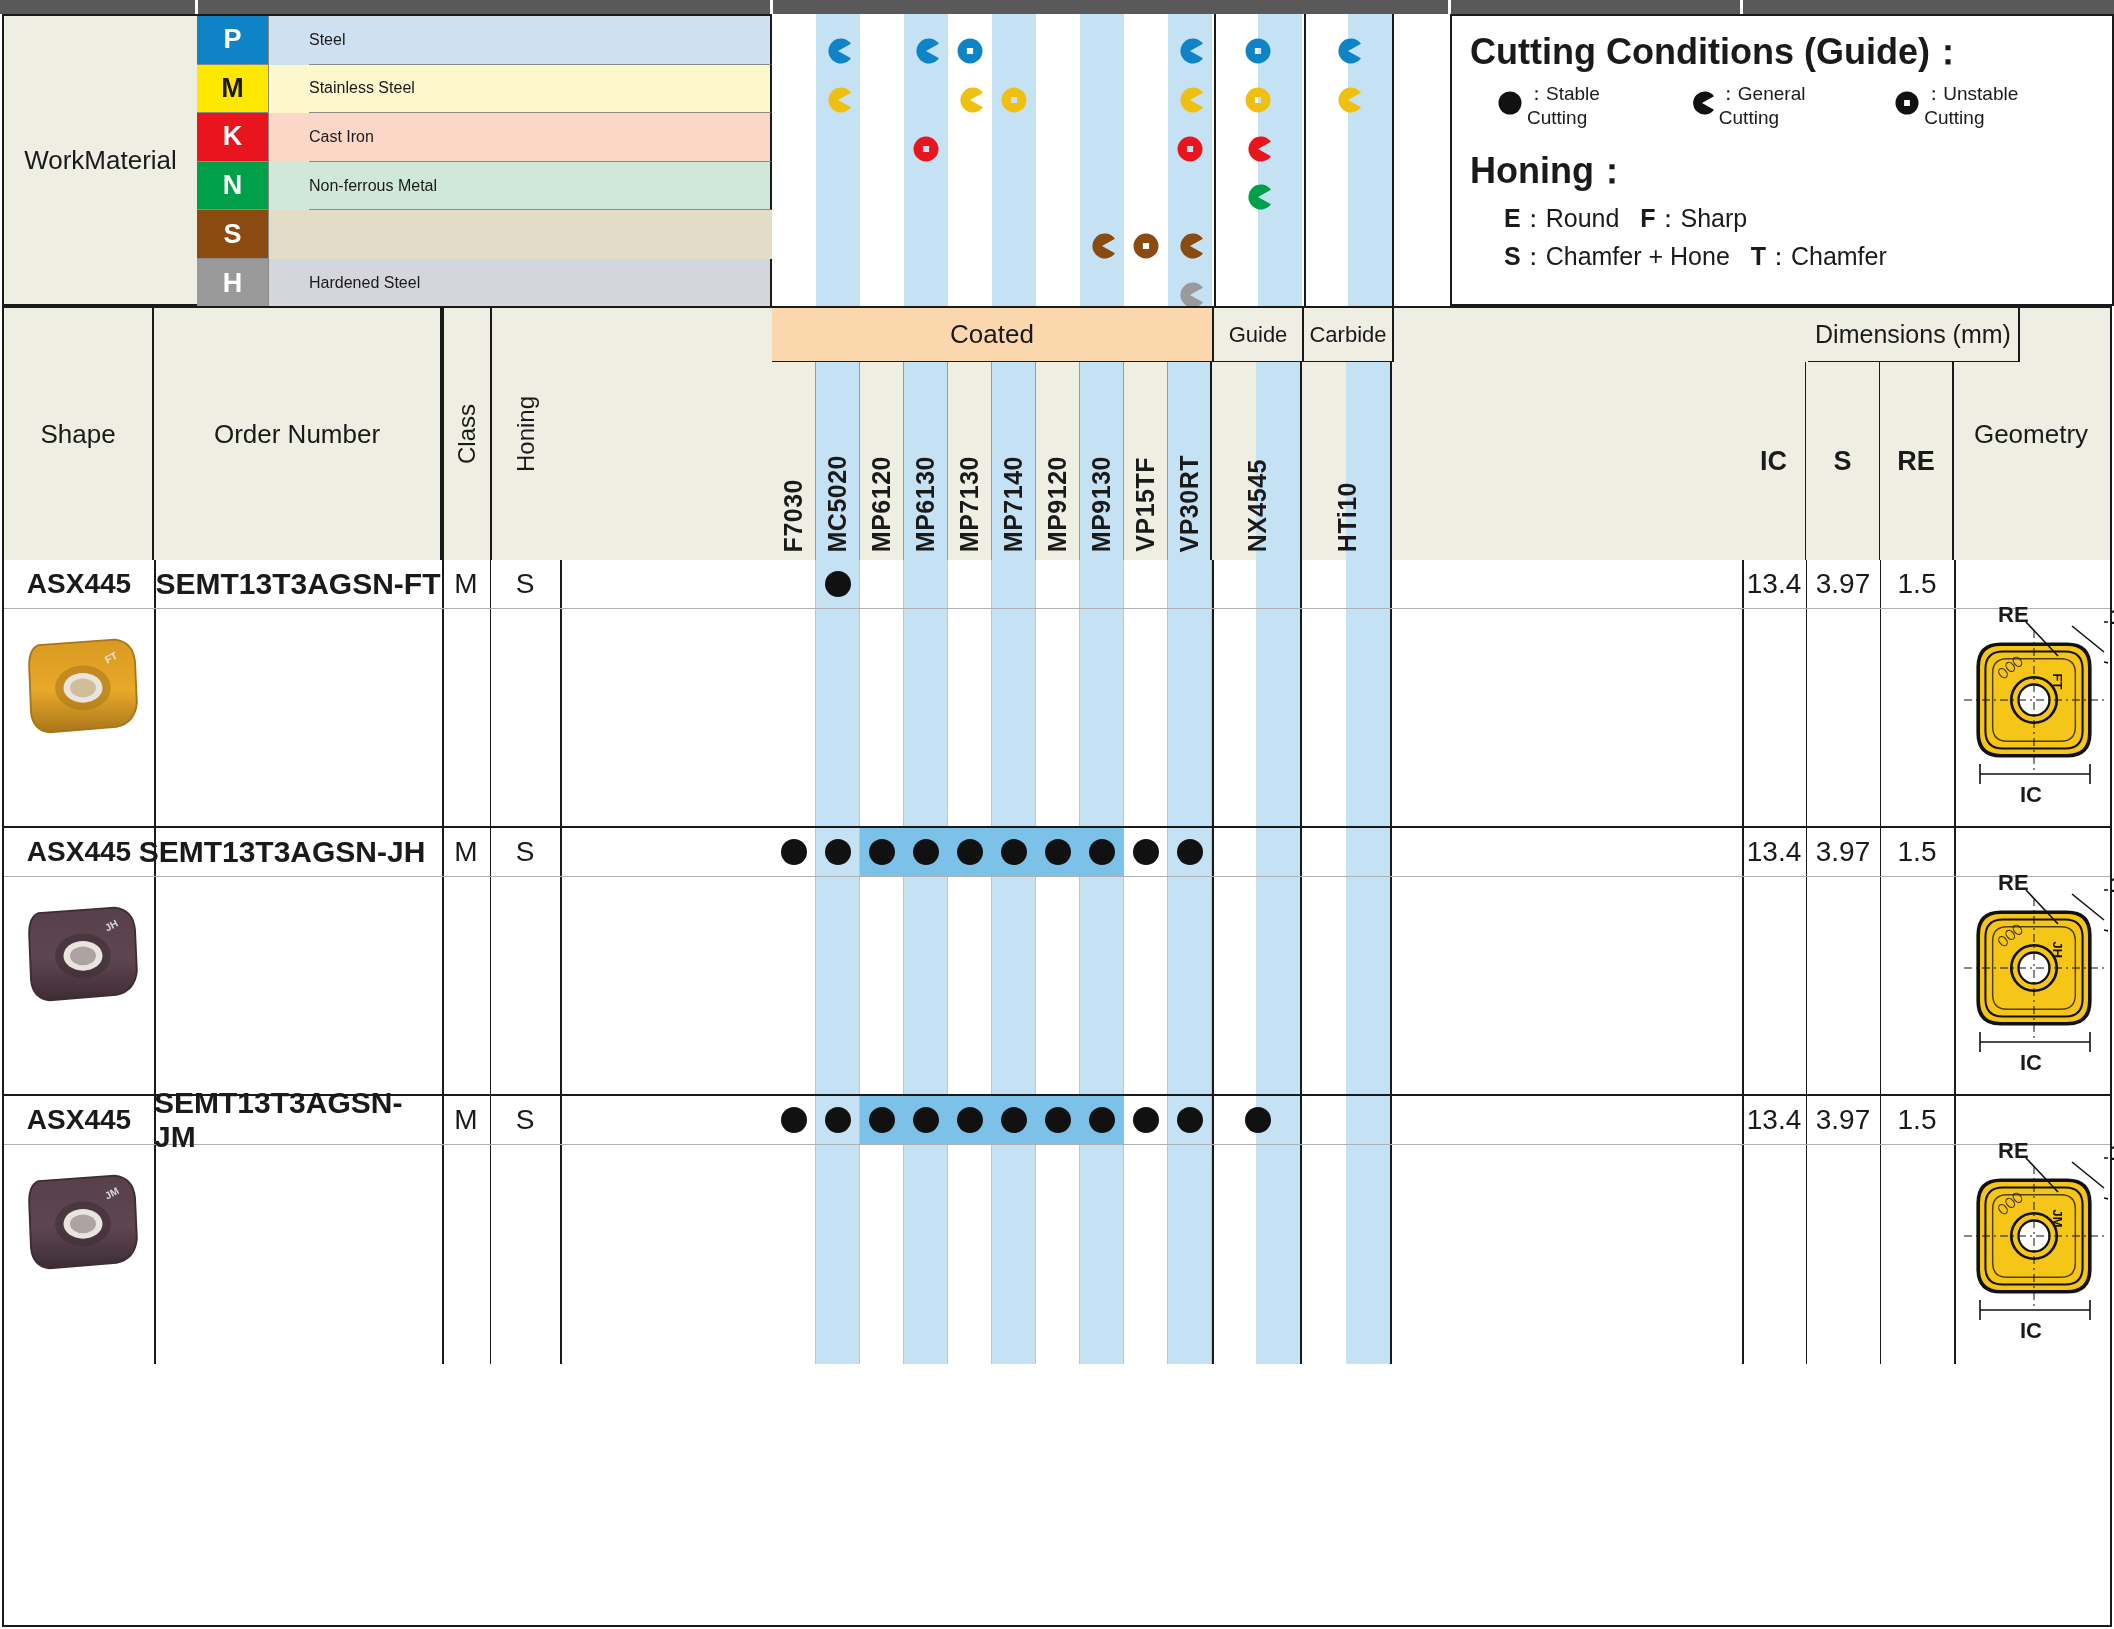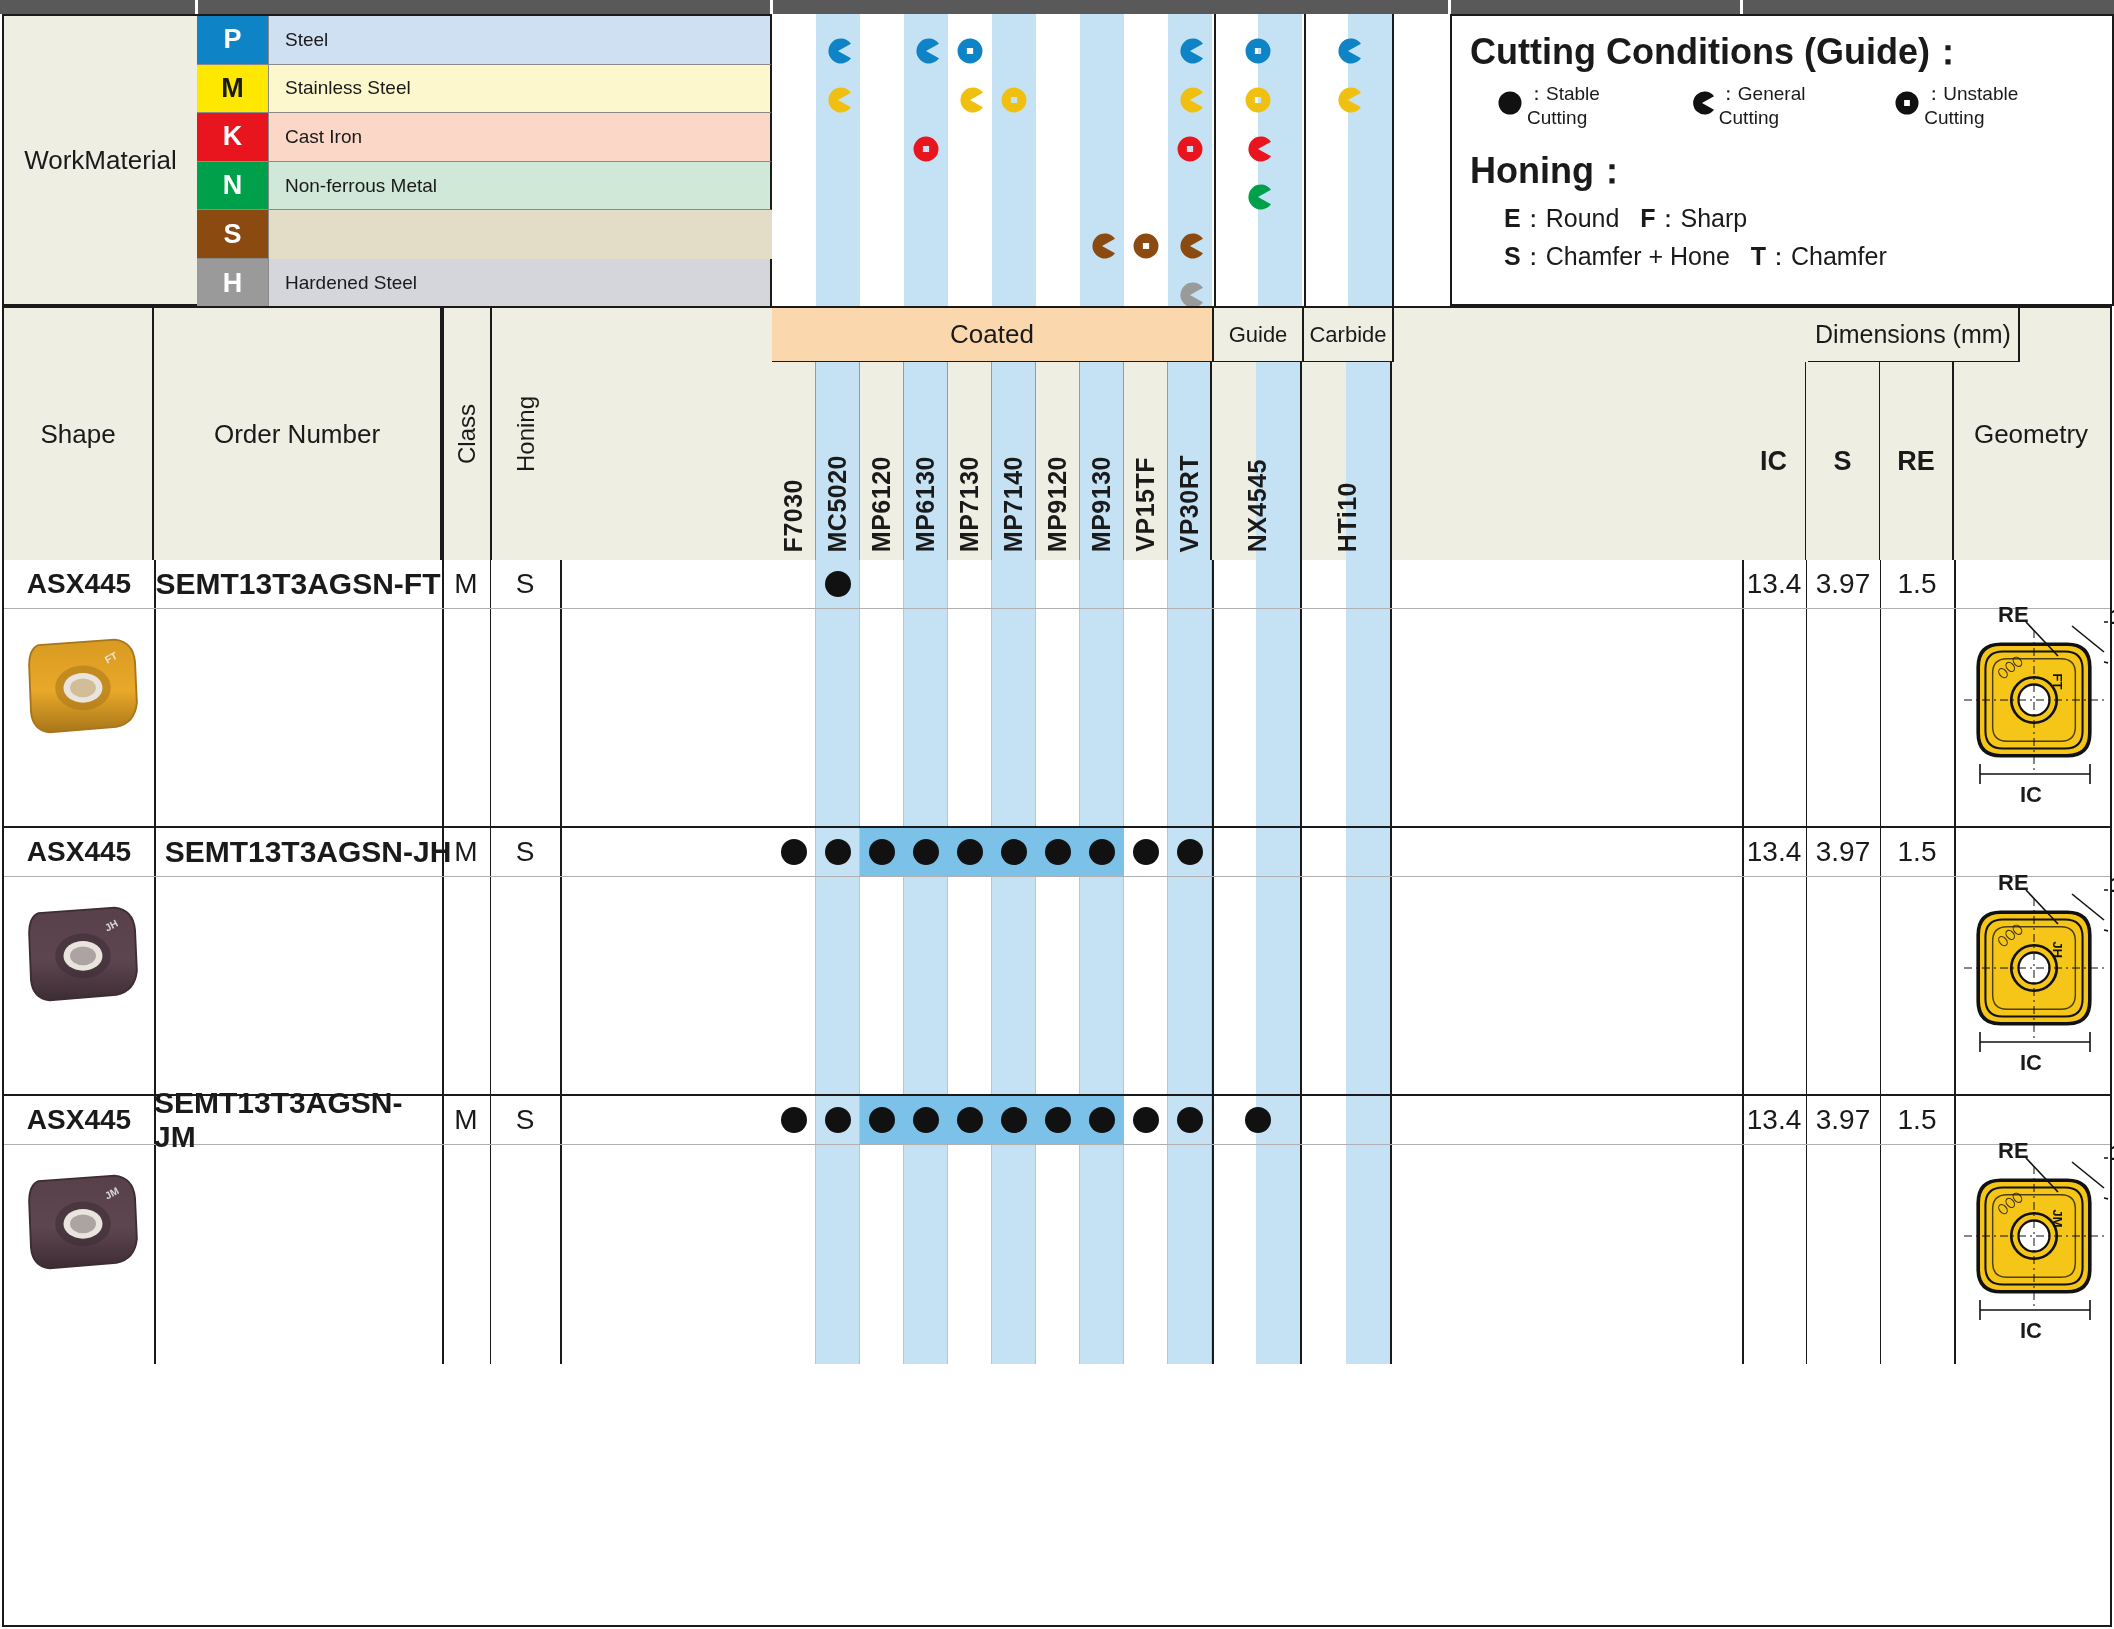--- a/index.html
+++ b/index.html
@@ -30,23 +30,24 @@
   .wm-rows{ position:absolute; left:195px; top:0; width:575px; height:292px;
             border-top:2px solid #1a1a1a; border-bottom:2px solid #1a1a1a; }
   .wm-row{ position:relative; height:48.6px; display:flex; }
   .wm-row:last-child{ height:49px; }
   .wm-key{
     width:72px; display:flex; align-items:center; justify-content:center;
     font-weight:bold; font-size:27px; color:#ffffff;
     border-right:1px solid #8a8a8a; border-bottom:1px solid #8a8a8a;
   }
   .wm-name{
-    flex:1; display:flex; align-items:center; padding-left:16px;
-    font-size:19px; border-bottom:1px solid #8a8a8a;
+    flex:1; display:flex; align-items:center; padding-left:0;
+    font-size:16px; border-bottom:1px solid #8a8a8a;
     border-right:2px solid #1a1a1a;
+    margin-left:40px;
   }
   .wm-row:last-child .wm-key, .wm-row:last-child .wm-name{ border-bottom:none; }
 
   
   .symgrid{ position:absolute; left:770px; top:0; width:678px; height:292px; }
   .symcol{ position:absolute; top:0; height:292px; }
   .symcol.alt{ background:#c5e2f5; }
 
   .mark{ position:absolute; width:26px; height:26px; }
 
@@ -443,21 +444,21 @@
               <div style="position: absolute; right: 0px; top: 0px; width: 44px; height: 268px; background: rgb(197, 226, 245);"></div>
             </div>
             <div style="position: absolute; left: 1738px; top: 0px; width: 2px; height: 268px; background: rgb(26, 26, 26);"></div>
             <div style="position: absolute; left: 1802px; top: 0px; width: 1px; height: 268px; background: rgb(26, 26, 26);"></div>
             <div style="position: absolute; left: 1876px; top: 0px; width: 1px; height: 268px; background: rgb(26, 26, 26);"></div>
             <div style="position: absolute; left: 1950px; top: 0px; width: 2px; height: 268px; background: rgb(26, 26, 26);"></div>
           </div>
           <div class="gradeband" style="left: 856px; top: 0px; width: 264px; height: 48px;"></div>
           <div style="position: absolute; left: 0px; top: 48px; width: 2106px; height: 1px; background: rgb(176, 176, 176);"></div>
           <div class="cell shape" style="left: 0px; width: 150px; border-right: none;">ASX445</div>
-          <div class="cell order" style="left: 160px; width: 288px; border-right: none;">SEMT13T3AGSN-JH</div>
+          <div class="cell order" style="left: 134px; width: 288px; border-right: none;">SEMT13T3AGSN-JH</div>
           <div class="cell " style="left: 438px; width: 48px; border-right: none;">M</div>
           <div class="cell " style="left: 486px; width: 70px; border-right: none;">S</div>
           <div class="cell " style="left: 1738px; width: 64px; border-right: none;">13.4</div>
           <div class="cell " style="left: 1802px; width: 74px; border-right: none;">3.97</div>
           <div class="cell " style="left: 1876px; width: 74px; border-right: none;">1.5</div>
           <div class="dot" style="left: 777px; top: 11px;"></div>
           <div class="dot" style="left: 821px; top: 11px;"></div>
           <div class="dot" style="left: 865px; top: 11px;"></div>
           <div class="dot" style="left: 909px; top: 11px;"></div>
           <div class="dot" style="left: 953px; top: 11px;"></div>

